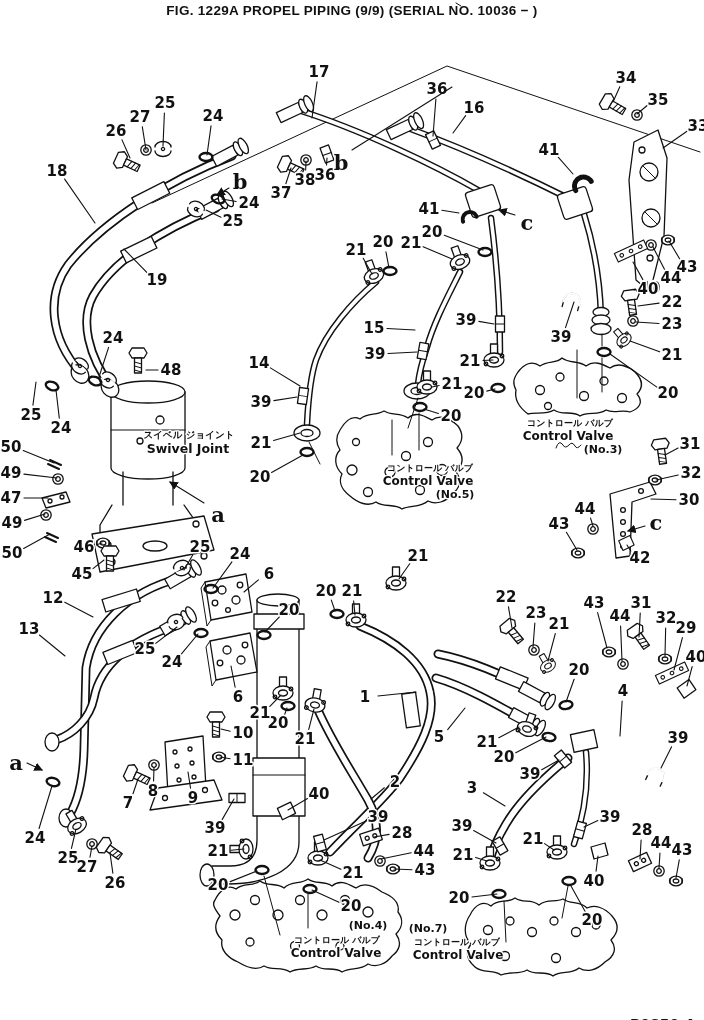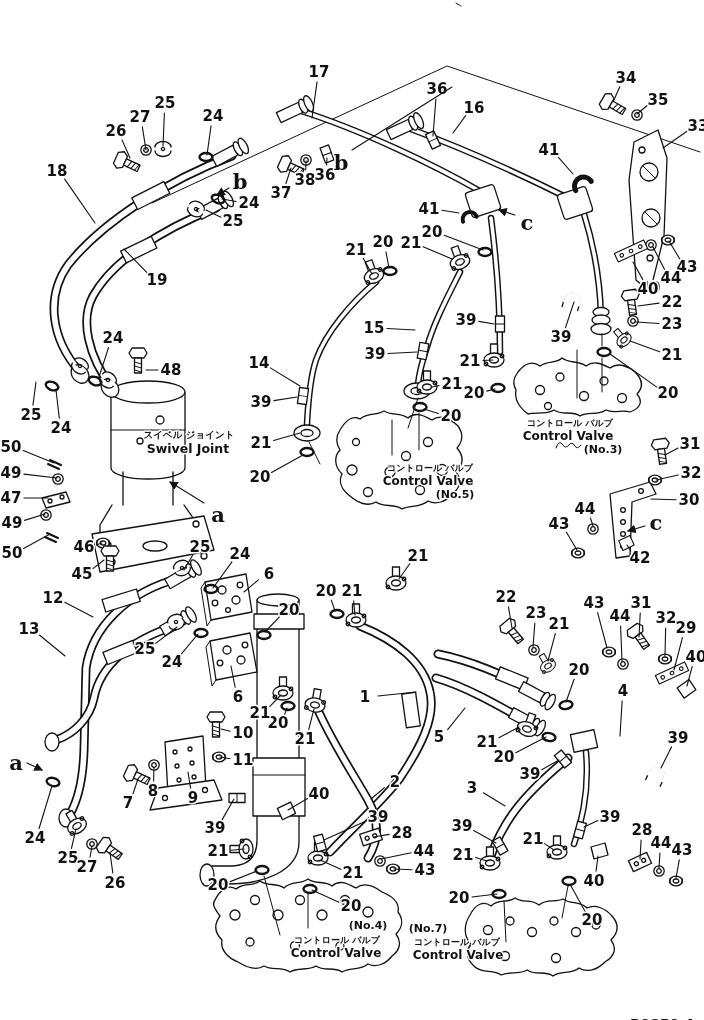--- a/index.html
+++ b/index.html
@@ -24,20 +24,21 @@
   .letter{font:bold 21px "DejaVu Serif",serif;fill:#111;text-anchor:middle;
           dominant-baseline:central;paint-order:stroke;stroke:#fff;stroke-width:3px;}
   .annot{font-family:"DejaVu Sans",sans-serif;fill:#111;text-anchor:middle;
          dominant-baseline:central;paint-order:stroke;stroke:#fff;stroke-width:2.5px;}
   #diagram{stroke-linecap:round;stroke-linejoin:round;}
 </style>
 </head>
 <body>
 
 <div class="page">
+  <div class="fig-title">FIG. 1229A  PROPEL PIPING (9/9) (SERIAL NO. 10036 − )</div>
 
   <svg id="diagram" width="704" height="1020" viewBox="0 0 704 1020">
     <defs>
       <marker id="arr" markerWidth="9" markerHeight="8" refX="7" refY="4" orient="auto">
         <path d="M0,0 L8,4 L0,8 Z" fill="#111"></path>
       </marker>
       <g id="sym-oring">
           <ellipse rx="6.5" ry="4" fill="none" stroke="#111" stroke-width="2.4"></ellipse>
         </g>
       <g id="sym-washer">

